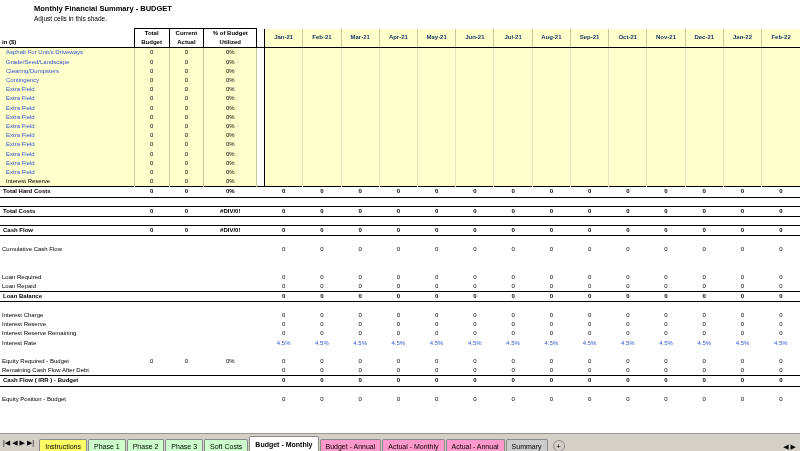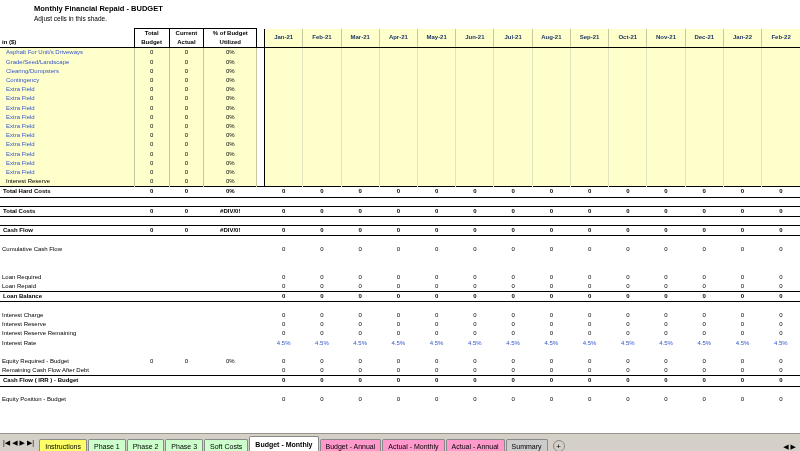--- a/index.html
+++ b/index.html
@@ -178,21 +178,21 @@
     padding-right: 4px;
     color: #000;
   }
 </style>
 </head>
 <body>
 
 <div id="app">
 
   <div class="title-block">
-    <div class="title-main">Monthly Financial Repaid - BUDGET</div>
+    <div class="title-main">Monthly Financial Summary - BUDGET</div>
     <div class="title-sub">Adjust cells in this shade.</div>
   </div>
 
   <div class="sheet">
     <table class="grid">
       <colgroup>
         <col class="c-label">
           <col class="c-num">
           <col class="c-num">
           <col class="c-pct">

